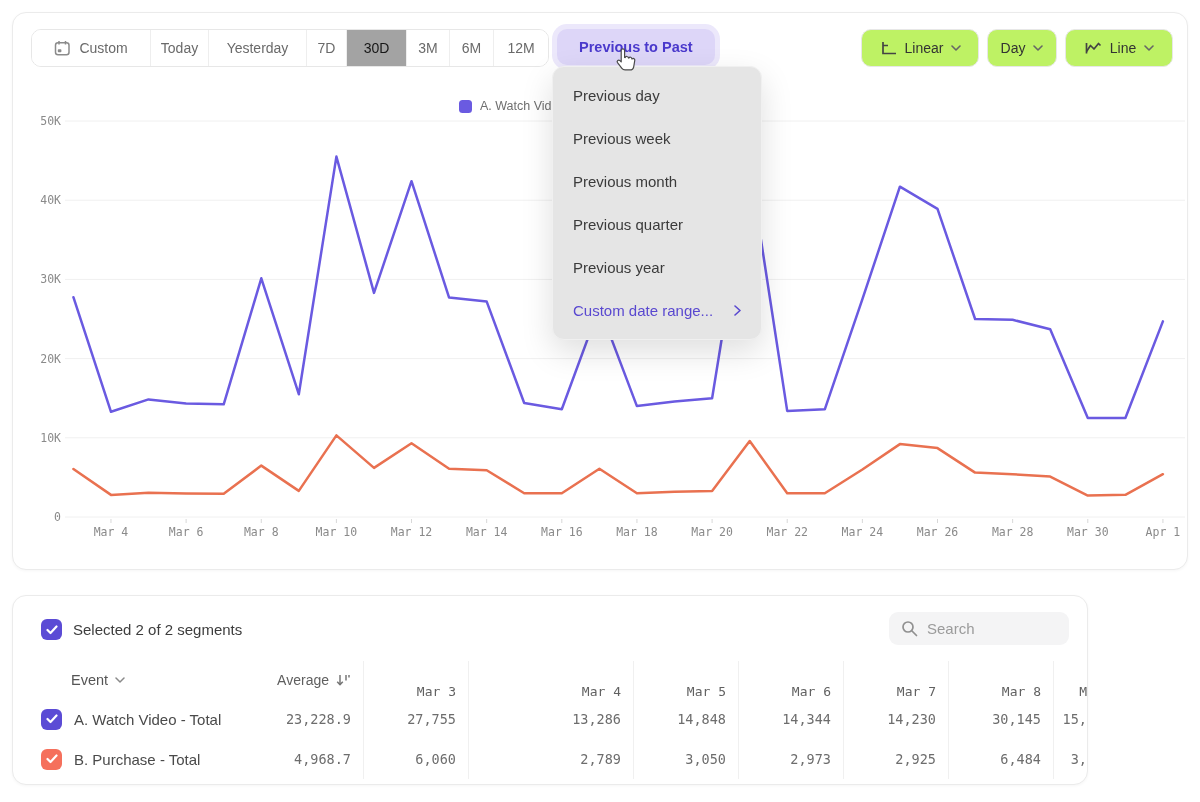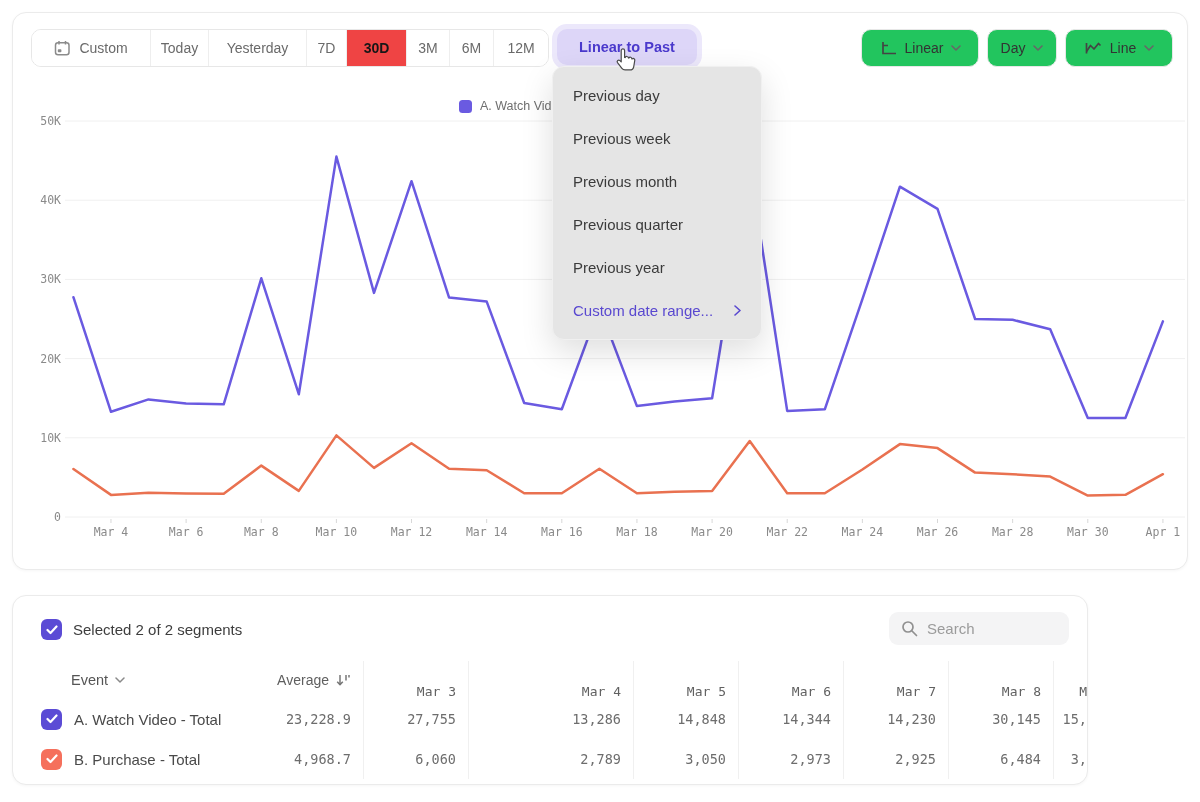--- a/index.html
+++ b/index.html
@@ -11,23 +11,23 @@
   .card-chart { left:12px; top:12px; width:1176px; height:558px; overflow:hidden; }
   .card-table { left:12px; top:595px; width:1076px; height:190px; overflow:hidden; }
 
   
   .seg-group { position:absolute; left:18px; top:16px; height:38px; display:inline-flex;
                border:1px solid #e7e7e7; border-radius:10px; overflow:hidden; background:#fff; }
   .seg-item { display:flex; align-items:center; justify-content:center; gap:8px; height:100%;
               font-size:14px; color:#6a6a6a; border-left:1px solid #eeeeee; cursor:pointer;
               background:#fff; border-top:none; border-bottom:none; border-right:none; }
   .seg-item:first-child { border-left:none; }
-  .seg-item.selected { background:#ef4444; color:#171717; font-weight:bold; }
+  .seg-item.selected { background:#a3a3a3; color:#171717; font-weight:normal; }
   .btn { position:absolute; top:16px; height:38px; display:flex; align-items:center; justify-content:center;
-         gap:8px; background:#22c55e; border:1px solid #e7e7e7; border-radius:10px;
+         gap:8px; background:#bef264; border:1px solid #e7e7e7; border-radius:10px;
          font-size:14px; color:#333; font-weight:500; cursor:pointer; }
   .compare-btn { position:absolute; left:544px; top:16px; height:36px; padding:0 22px;
          background:#ddd6f8; color:#4a39cc; font-weight:600; font-size:14.5px;
          border:none; border-radius:10px; box-shadow:0 0 0 5px #ece8fb; cursor:pointer;
          display:flex; align-items:center; }
   .icon { display:inline-flex; align-items:center; }
 
   
   #chart-svg { position:absolute; left:0; top:0; pointer-events:none; }
   .legend { position:absolute; left:446px; top:86px; display:flex; align-items:center; gap:8px;
@@ -107,21 +107,21 @@
           <span>3M</span>
         </button>
         <button class="seg-item" style="width: 44px;">
           <span>6M</span>
         </button>
         <button class="seg-item" style="width: 55px;">
           <span>12M</span>
         </button>
       </div>
 
-    <button class="compare-btn">Linear to Past</button>
+    <button class="compare-btn">Previous to Past</button>
 
     <button class="btn" style="left:848px; width:118px;">
       <span class="icon">
         <svg width="18" height="16" viewBox="0 0 18 16">
             <path d="M4 2 V13.5 H17" fill="none" stroke="#444" stroke-width="1.7"></path>
             <path d="M4 5.5 H9" fill="none" stroke="#444" stroke-width="1.7"></path>
           </svg>
       </span>
       <span>Linear</span>
       <span class="icon">

